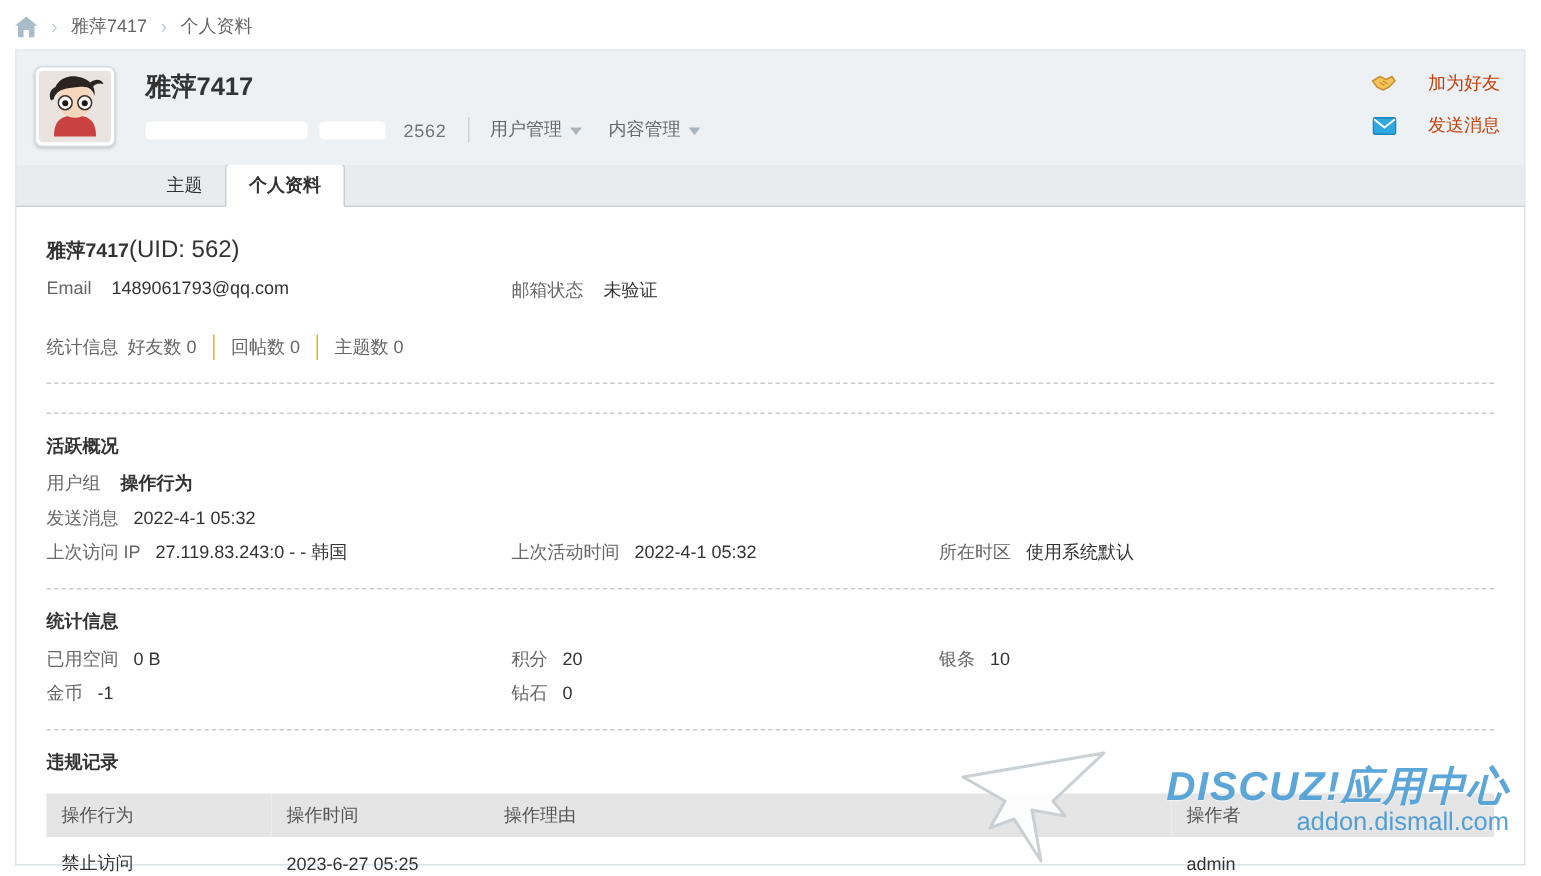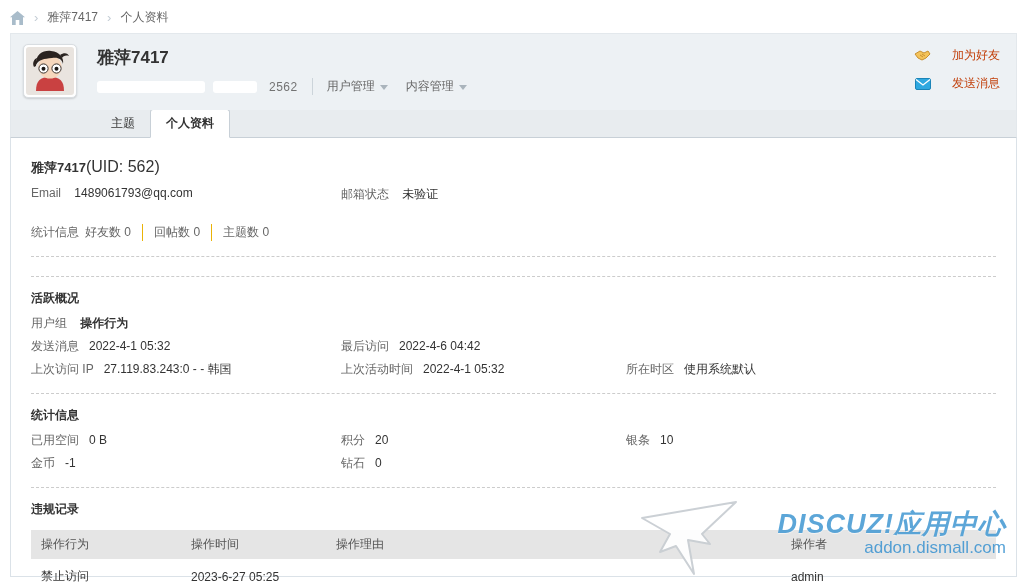--- a/index.html
+++ b/index.html
@@ -187,23 +187,20 @@
       <div class="sect-h">活跃概况</div>
       <div class="info-row tight">
         <div class="kv">
           <span class="lbl">用户组</span>
           <span class="val ugval">操作行为</span>
         </div>
       </div>
       <div class="info-row">
         <div class="c1 kv">
           <span class="lbl">发送消息</span><span class="val">2022-4-1 05:32</span>
-        </div>
-        <div class="c2 kv">
-          <span class="lbl">最后访问</span><span class="val">2022-4-6 04:42</span>
         </div>
       </div>
       <div class="info-row">
         <div class="c1 kv">
           <span class="lbl">上次访问 IP</span><span class="val">27.119.83.243:0 - - 韩国</span>
         </div>
         <div class="c2 kv">
           <span class="lbl">上次活动时间</span><span class="val">2022-4-1 05:32</span>
         </div>
         <div class="c3 kv">

